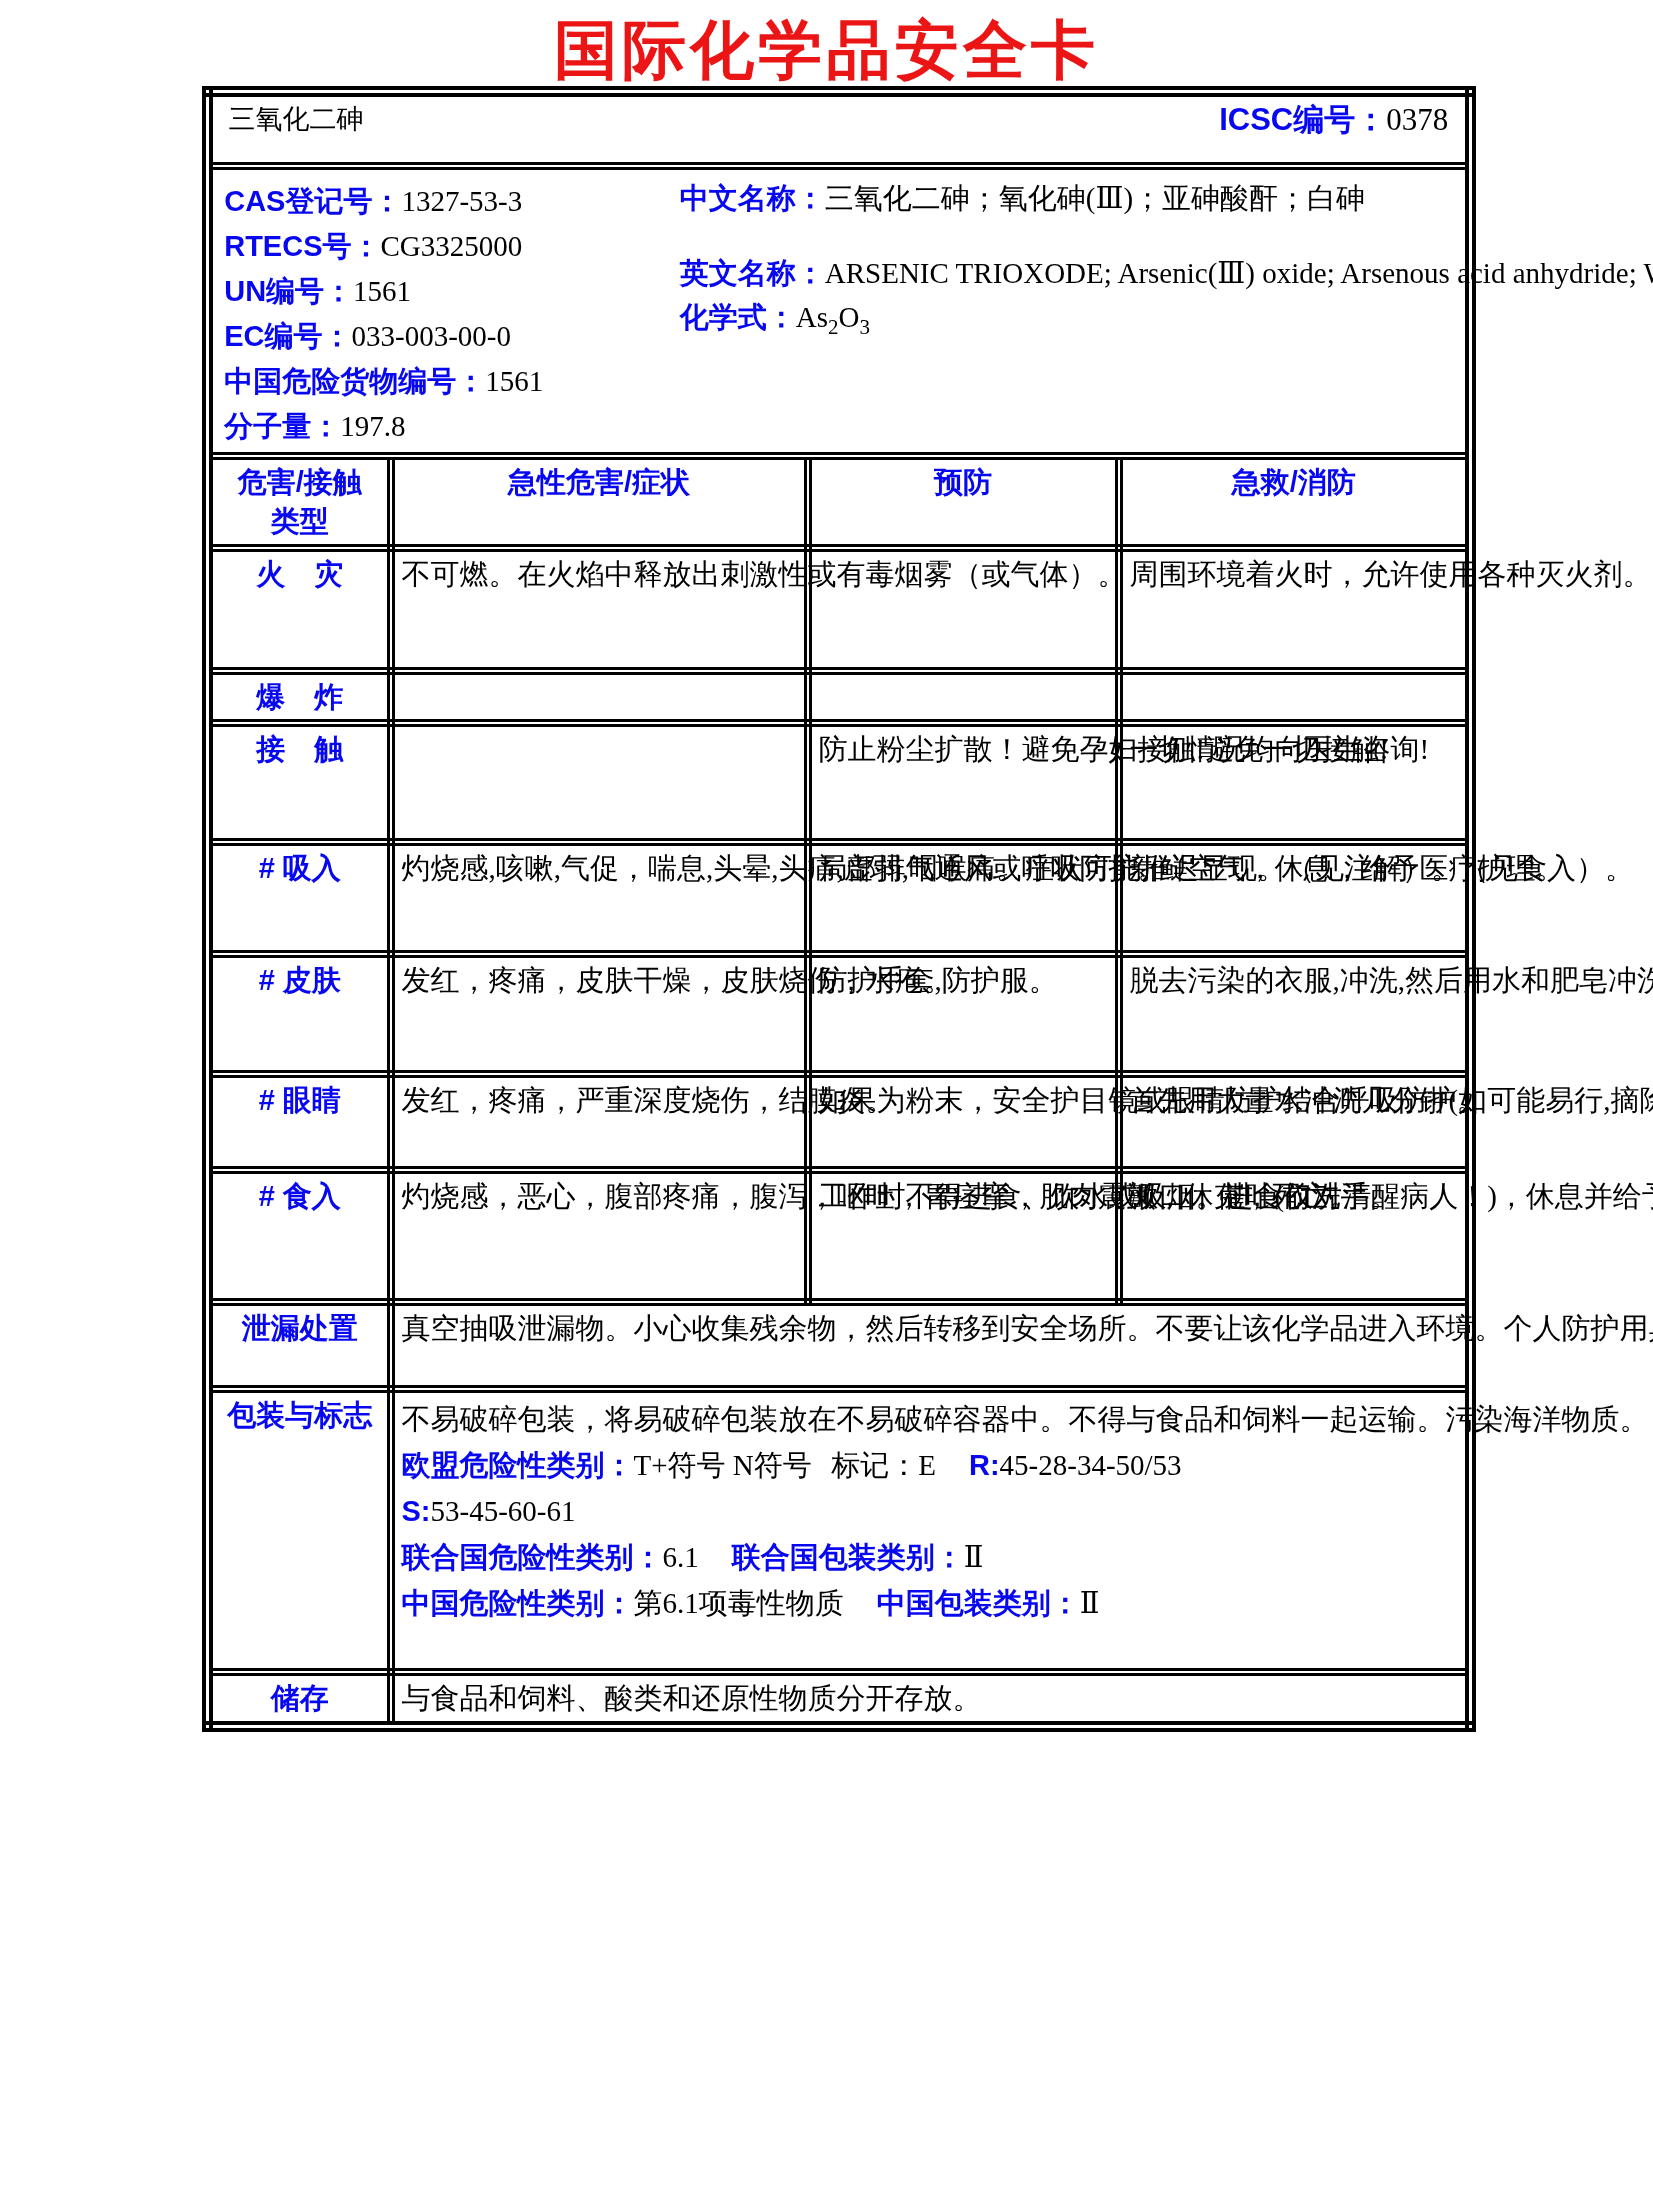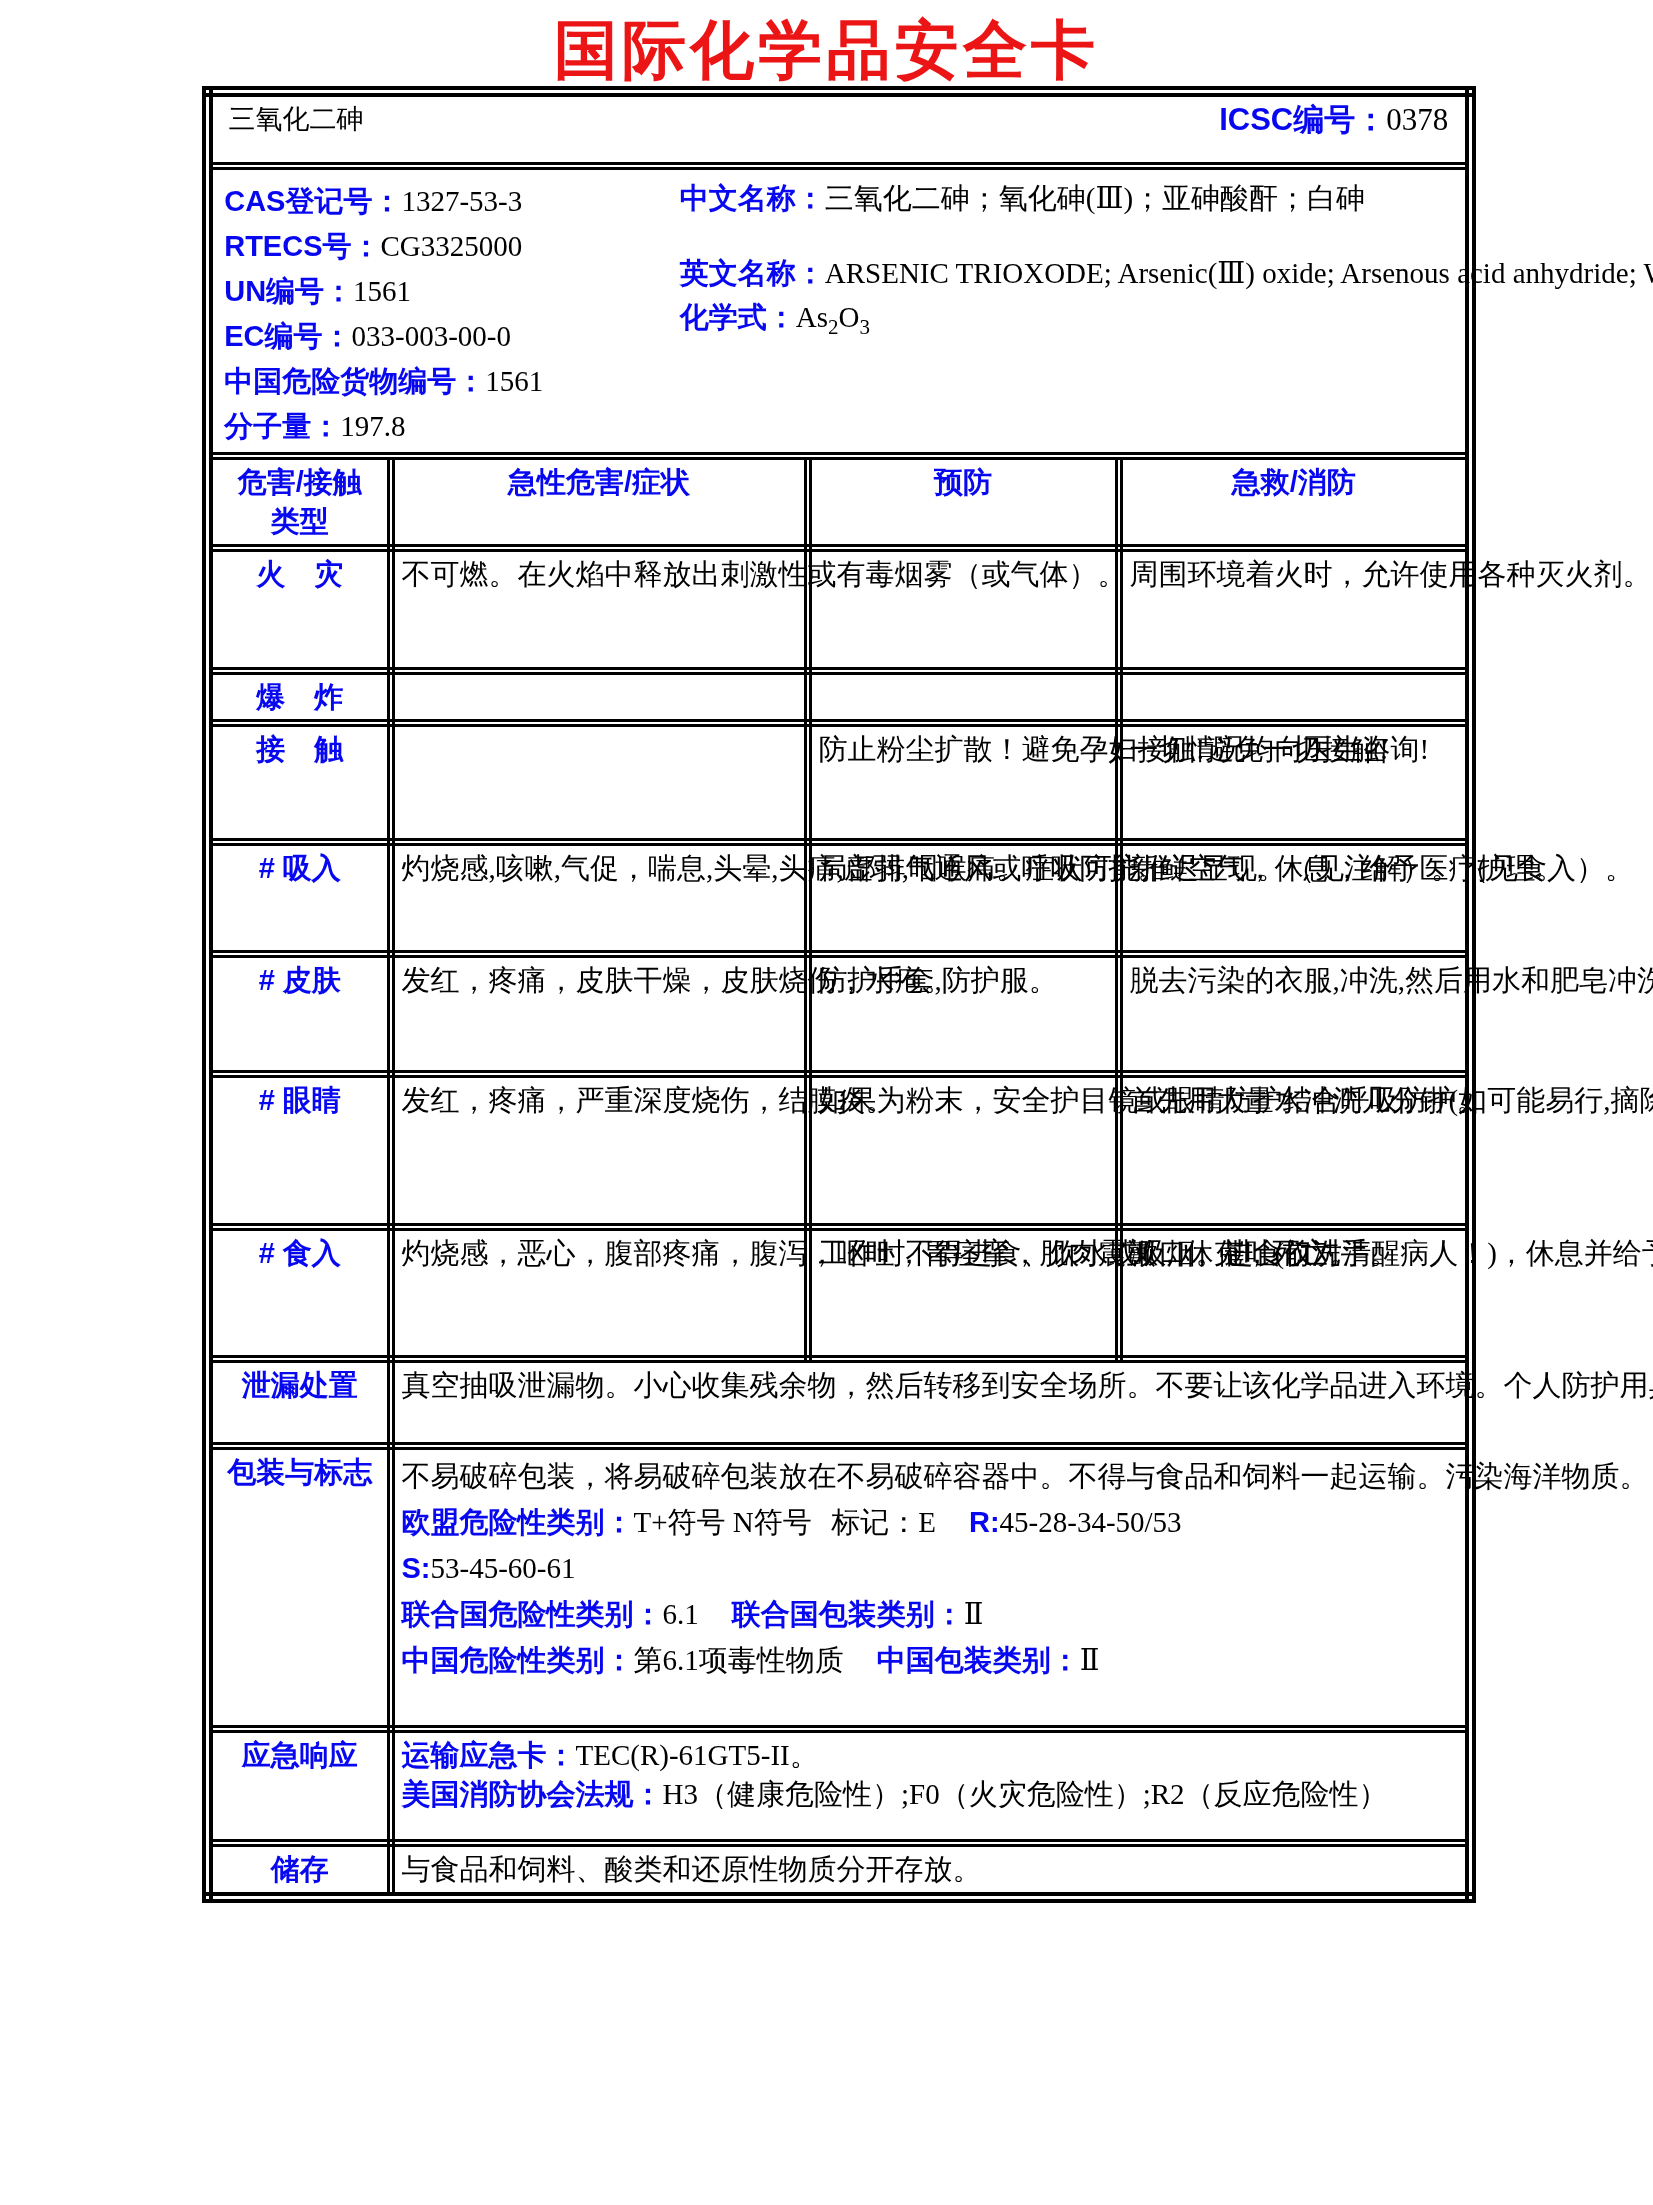--- a/index.html
+++ b/index.html
@@ -163,21 +163,21 @@
     <td>新鲜空气，休息，给予医疗护理。</td>
   </tr>
 
   <tr style="height:120px">
     <td class="typ"># 皮肤</td>
     <td>发红，疼痛，皮肤干燥，皮肤烧伤，水疱。</td>
     <td>防护手套,防护服。</td>
     <td>脱去污染的衣服,冲洗,然后用水和肥皂冲洗皮肤，给予医疗护理。</td>
   </tr>
 
-  <tr style="height:153px">
+  <tr style="height:96px">
     <td class="typ"># 眼睛</td>
     <td>发红，疼痛，严重深度烧伤，结膜炎。</td>
     <td>如果为粉末，安全护目镜或眼睛防护结合呼吸防护。</td>
     <td>首先用大量水冲洗几分钟(如可能易行,摘除隐形眼镜)，然后就医。</td>
   </tr>
 
   <tr style="height:132px">
     <td class="typ"># 食入</td>
     <td>灼烧感，恶心，腹部疼痛，腹泻，呕吐，胃痉挛，肌肉震颤，休克，死亡。</td>
     <td>工作时不得进食、饮水或吸烟。进食前洗手。</td>
@@ -193,27 +193,20 @@
     <td class="typ">包装与标志</td>
     <td colspan="3" class="pack">
       <div class="pline">不易破碎包装，将易破碎包装放在不易破碎容器中。不得与食品和饲料一起运输。污染海洋物质。</div>
       <div class="pline"><span class="lbl">欧盟危险性类别：</span><span class="val">T+符号 N符号</span><span class="gap1"></span><span class="val">标记：E</span><span class="gap2"></span><span class="lbl">R:</span><span class="val">45-28-34-50/53</span></div>
       <div class="pline"><span class="lbl">S:</span><span class="val">53-45-60-61</span></div>
       <div class="pline"><span class="lbl">联合国危险性类别：</span><span class="val">6.1</span><span class="gap2"></span><span class="lbl">联合国包装类别：</span><span class="val">Ⅱ</span></div>
       <div class="pline"><span class="lbl">中国危险性类别：</span><span class="val">第6.1项毒性物质</span><span class="gap2"></span><span class="lbl">中国包装类别：</span><span class="val">Ⅱ</span></div>
     </td>
   </tr>
 
-  <tr style="height:114px">
-    <td class="typ">应急响应</td>
-    <td colspan="3" class="emg">
-      <div class="eline"><span class="lbl">运输应急卡：</span><span class="val">TEC(R)-61GT5-II。</span></div>
-      <div class="eline"><span class="lbl">美国消防协会法规：</span><span class="val">H3（健康危险性）;F0（火灾危险性）;R2（反应危险性）</span></div>
-    </td>
-  </tr>
 
   <tr style="height:47px">
     <td class="typ">储存</td>
     <td colspan="3">与食品和饲料、酸类和还原性物质分开存放。</td>
   </tr>
 </tbody>
   </table>
 
 
 </body></html>

